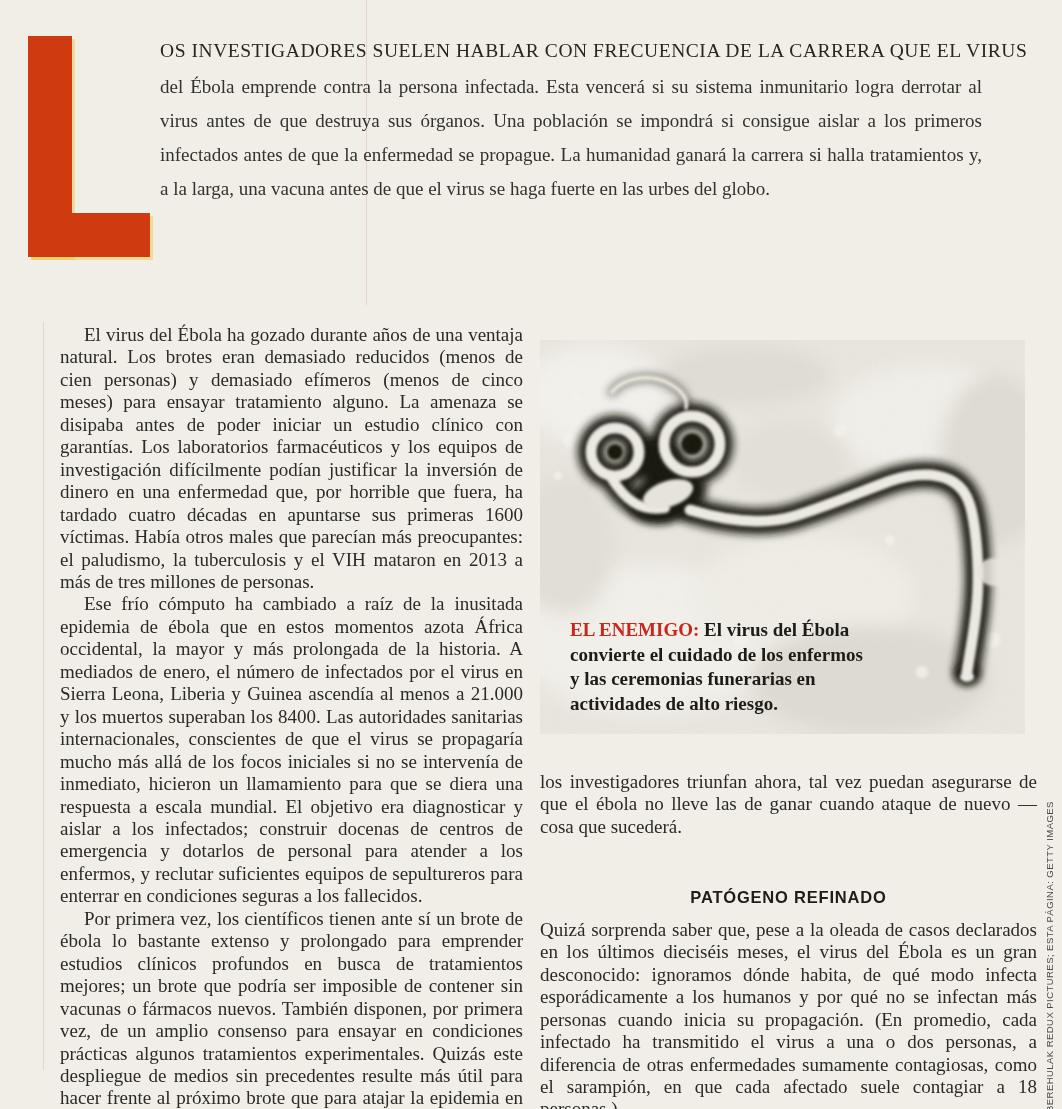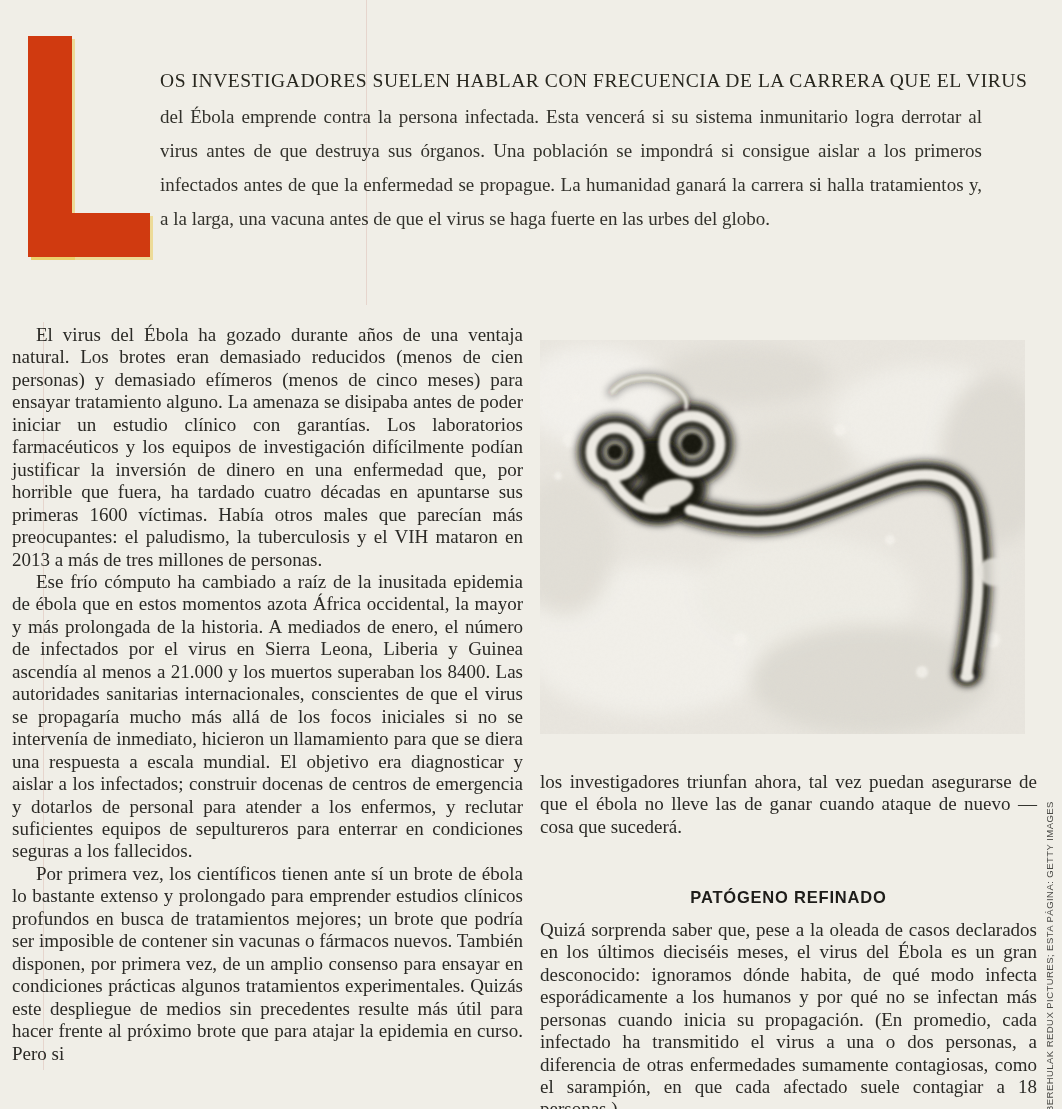--- a/index.html
+++ b/index.html
@@ -18,34 +18,34 @@
   }
   .dropcap .stem{
     position:absolute;left:0;top:0;width:44px;height:221px;background:#d03a10;
     box-shadow:3px 3px 0 rgba(233,196,55,.45);
   }
   .dropcap .foot{
     position:absolute;left:0;bottom:0;width:122px;height:44px;background:#d03a10;
     box-shadow:3px 3px 0 rgba(233,196,55,.45);
   }
   .intro{
-    position:absolute;left:160px;top:66px;width:822px;
+    position:absolute;left:160px;top:36px;width:822px;
   }
   .intro-caps{
     font-size:19.5px;letter-spacing:.55px;line-height:30px;white-space:nowrap;
     color:#28271f;
   }
   .intro-rest{
     margin:4px 0 0 0;font-size:19px;line-height:34px;text-align:justify;color:#33322c;
   }
 
   
   .col{position:absolute;text-align:justify;font-size:19px;line-height:22.45px;color:#2b2a26;}
   .col p{margin:0;}
-  .col p.indent{text-indent:24px;}
+  .col p.indent{text-indent:24px;margin-left:48px;}
   #col-left{left:12px;top:324px;width:511px;}
   #col-right-text{left:540px;top:771px;width:497px;}
   .section-heading{
     font-family:"Liberation Sans", sans-serif;
     font-weight:bold;font-size:16.5px;letter-spacing:.8px;
     text-align:center;margin:48px 0 10px 0;color:#1e1d1a;
   }
 
   
   .figure{
@@ -164,20 +164,23 @@
     <g filter="url(#b2)">
       <ellipse cx="128" cy="154" rx="26" ry="13" fill="#e7e4dc" transform="rotate(-18 128 154)"></ellipse>
       <circle cx="75" cy="112" r="8" fill="#171208"></circle>
       <circle cx="152" cy="104" r="11" fill="#171208"></circle>
       <ellipse cx="427" cy="337" rx="7" ry="5" fill="#eceae3"></ellipse>
       <ellipse cx="455" cy="232" rx="18" ry="14" fill="#e8e5de" opacity="0.85"></ellipse>
     </g>
     <rect x="0" y="0" width="485" height="394" fill="transparent" filter="url(#grain)" opacity="0.18"></rect>
   </svg>
 
+  <div class="fig-caption">
+    <span class="cap-label">EL ENEMIGO:</span><span> El virus del Ébola convierte el cuidado de los enfermos y las ceremonias funerarias en actividades de alto riesgo.</span>
+  </div>
 </div>
 
 <div class="col" id="col-right-text">
   <p>los investigadores triunfan ahora, tal vez puedan asegurarse de que el ébola no lleve las de ganar cuando ataque de nuevo —cosa que sucederá.</p>
   <h2 class="section-heading">PATÓGENO REFINADO</h2>
   <p>Quizá sorprenda saber que, pese a la oleada de casos declarados en los últimos dieciséis meses, el virus del Ébola es un gran desconocido: ignoramos dónde habita, de qué modo infecta esporádicamente a los humanos y por qué no se infectan más personas cuando inicia su propagación. (En promedio, cada infectado ha transmitido el virus a una o dos personas, a diferencia de otras enfermedades sumamente contagiosas, como el sarampión, en que cada afectado suele contagiar a 18 personas.)</p>
 </div>
 
 <div class="credit">BEREHULAK REDUX PICTURES; ESTA PÁGINA: GETTY IMAGES</div>
 

